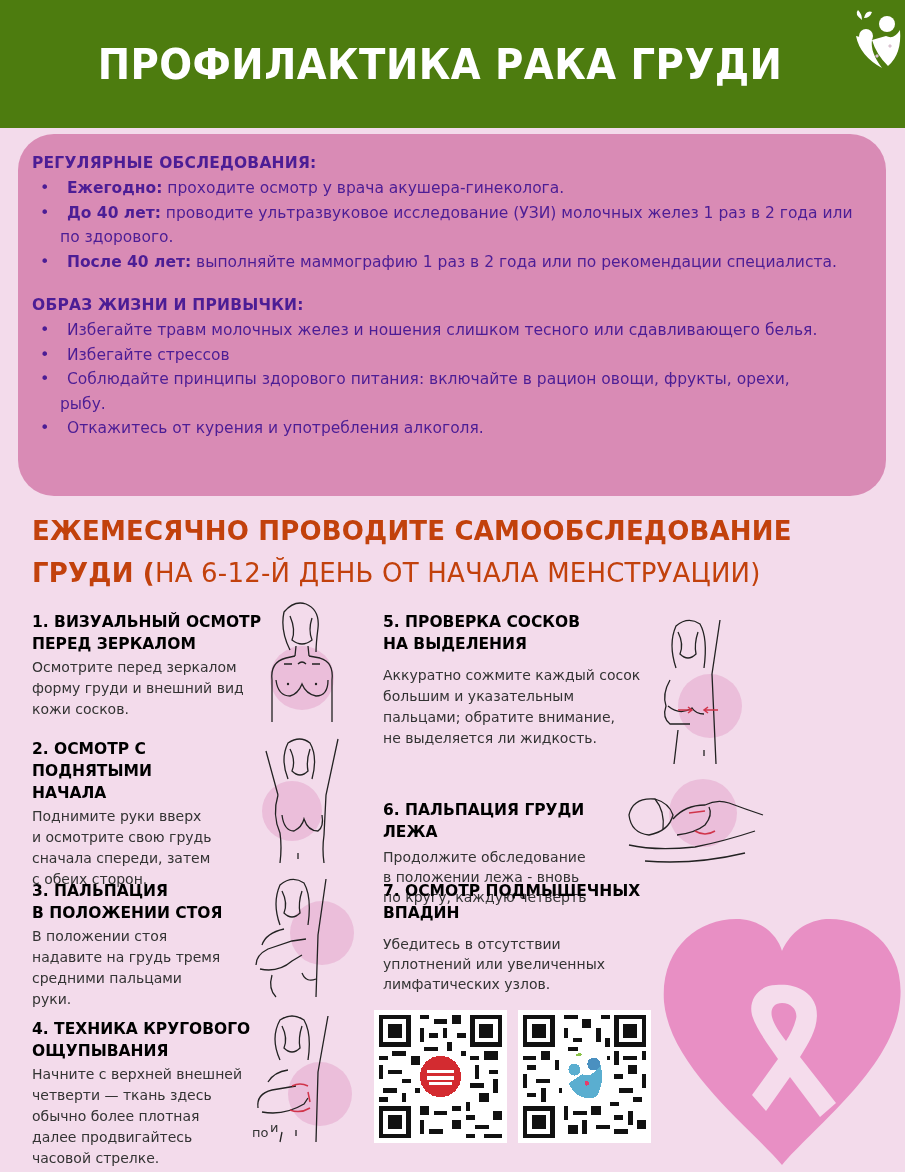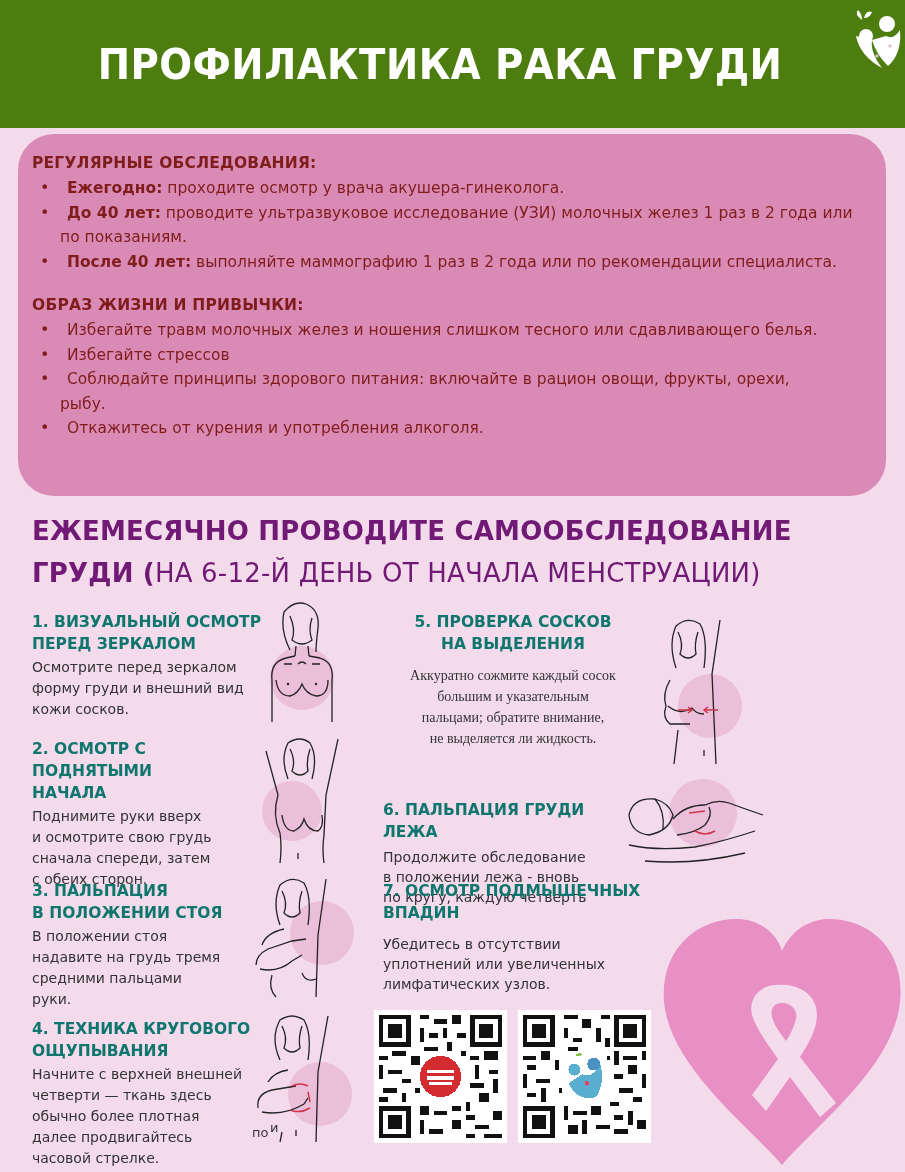--- a/index.html
+++ b/index.html
@@ -18,45 +18,45 @@
       position: absolute; left: 0; top: 40px; width: 880px; text-align: center;
       color: #fff; font-weight: bold; font-size: 42px; letter-spacing: 0.5px;
       font-family: "DejaVu Sans", sans-serif;
       transform: scaleX(0.92);
     }
     .logo { position: absolute; left: 842px; top: 6px; width: 62px; height: 64px; }
 
     .info-box {
       position: absolute; left: 18px; top: 134px; width: 868px; height: 362px;
       background: #d98bb5; border-radius: 36px;
-      color: #7f1d1d; padding: 20px 0 0 14px;
+      color: #4c1d95; padding: 20px 0 0 14px;
       font-family: "DejaVu Sans", sans-serif;
     }
     .info-heading { font-weight: bold; font-size: 15.5px; margin-bottom: 4px; letter-spacing: 0.2px; }
     .info-list { list-style: none; }
     .info-list li {
       position: relative; padding-left: 35px; font-size: 15.5px; line-height: 24.5px;
       padding-right: 12px;
     }
     .info-list li::before {
       content: "\2022"; position: absolute; left: 8px; top: 0; font-size: 16px;
     }
     .info-list li .cont { display: block; margin-left: -7px; }
     .info-list b { font-weight: bold; }
     .section-gap { height: 22px; }
 
     .selfexam-title {
       position: absolute; left: 32px; top: 510px; width: 820px;
       font-family: "DejaVu Sans", sans-serif; font-size: 26px; line-height: 42px;
-      color: #701a75; letter-spacing: 0.2px;
+      color: #c2410c; letter-spacing: 0.2px;
     }
     .selfexam-title b { font-weight: bold; }
 
     .step { position: absolute; font-family: "DejaVu Sans", sans-serif; }
-    .step-title { font-weight: bold; font-size: 15.5px; line-height: 22px; color: #0f766e; }
+    .step-title { font-weight: bold; font-size: 15.5px; line-height: 22px; color: #000000; }
     .step-text { font-size: 14px; line-height: 21px; color: #333; margin-top: 2px; }
 
     .illus { position: absolute; }
     .qr { position: absolute; background: #fff; }
     .heart { position: absolute; left: 660px; top: 907px; width: 245px; height: 265px; }
   </style>
 </head>
 <body>
 
 <div class="header">
@@ -70,21 +70,21 @@
     <path d="M20 14 Q12 8 16 4 Q20 8 20 14 Z" fill="#fff"></path>
     <path d="M33 50 l2 -2 l2 2 l-2 2 Z" fill="#d9c2d0"></path>
     <path d="M46 40 l2 -2 l2 2 l-2 2 Z" fill="#d9c2d0"></path>
   </svg>
 </div>
 
 <div class="info-box">
   <div class="info-heading">РЕГУЛЯРНЫЕ ОБСЛЕДОВАНИЯ:</div>
   <ul class="info-list">
     <li><b>Ежегодно:</b><span> проходите осмотр у врача акушера-гинеколога.</span></li>
-    <li><b>До 40 лет:</b><span> проводите ультразвуковое исследование (УЗИ) молочных желез 1 раз в 2 года или</span><span class="cont">по показаниям.</span></li>
+    <li><b>До 40 лет:</b><span> проводите ультразвуковое исследование (УЗИ) молочных желез 1 раз в 2 года или</span><span class="cont">по здорового.</span></li>
     <li><b>После 40 лет:</b><span> выполняйте маммографию 1 раз в 2 года или по рекомендации специалиста.</span></li>
   </ul>
   <div class="section-gap"></div>
   <div class="info-heading">ОБРАЗ ЖИЗНИ И ПРИВЫЧКИ:</div>
   <ul class="info-list">
     <li><span>Избегайте травм молочных желез и ношения слишком тесного или сдавливающего белья.</span></li>
     <li><span>Избегайте стрессов</span></li>
     <li><span>Соблюдайте принципы здорового питания: включайте в рацион овощи, фрукты, орехи,</span><span class="cont">рыбу.</span></li>
     <li><span>Откажитесь от курения и употребления алкоголя.</span></li>
   </ul>
@@ -185,24 +185,24 @@
   </g>
   <g fill="none" stroke="#d0344a" stroke-width="1.5">
     <path d="M48 74 Q56 70 64 74"></path>
       <path d="M64 80 L66 90"></path>
       <path d="M66 96 Q56 102 46 98"></path>
   </g>
   <text x="26" y="120" font-size="13" fill="#333" font-family="DejaVu Sans, sans-serif">и</text>
   <text x="8" y="125" font-size="13" fill="#333" font-family="DejaVu Sans, sans-serif">по</text>
 </svg>
 
-<div class="step" style="left:383px; top:611px; width:260px;text-align:center;">
+<div class="step" style="left:383px; top:611px; width:260px;">
   <div class="step-title">5. ПРОВЕРКА СОСКОВ</div>
   <div class="step-title">НА ВЫДЕЛЕНИЯ</div>
-  <div class="step-text" style="margin-top:10px;font-family:Liberation Serif, serif;">
+  <div class="step-text" style="margin-top:10px;">
     <div>Аккуратно сожмите каждый сосок</div>
       <div>большим и указательным</div>
       <div>пальцами; обратите внимание,</div>
       <div>не выделяется ли жидкость.</div>
   </div>
 </div>
 <svg class="illus" style="left:650px; top:614px; width:110px; height:150px;" viewBox="0 0 110 150">
   <circle cx="60" cy="92" r="32" fill="#e8b6d6" opacity="0.8"></circle>
   <g fill="none" stroke="#222" stroke-width="1.3">
     <path d="M26 54 Q18 30 26 12 Q38 2 50 10 Q58 24 54 54"></path>

